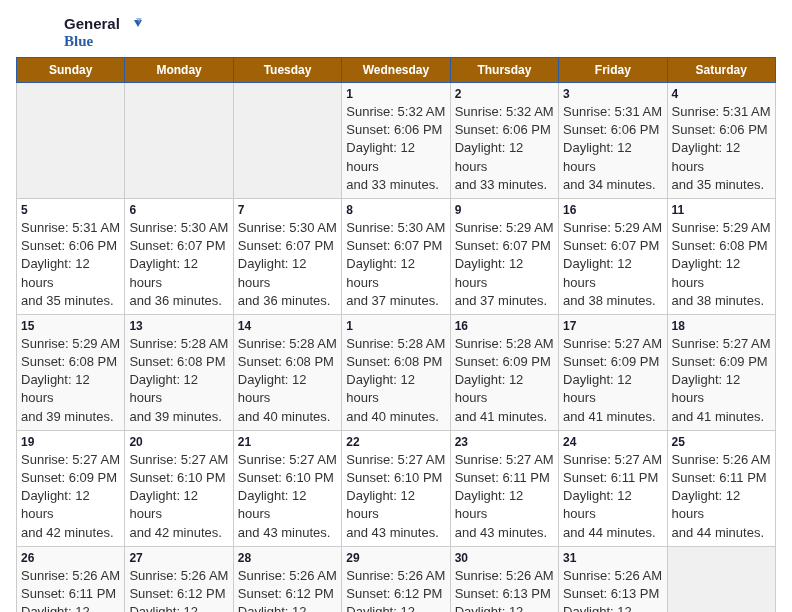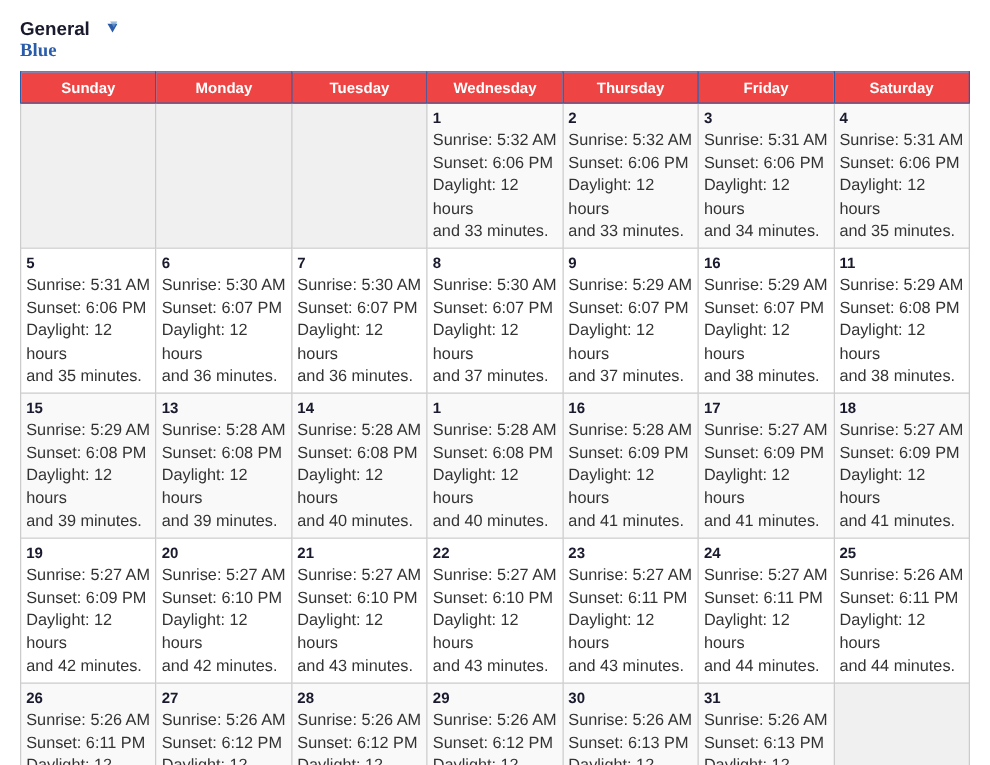--- a/index.html
+++ b/index.html
@@ -8,20 +8,21 @@
       background: #fff;
       width: 792px;
       min-height: 612px;
       padding: 16px;
     }
     .header {
       display: flex;
       justify-content: space-between;
       align-items: flex-start;
       margin-bottom: 8px;
+      margin-left: 48px;
     }
     .logo {
       display: flex;
       align-items: center;
       gap: 4px;
     }
     .title-area {
       text-align: right;
     }
     .month-title {
@@ -32,21 +33,21 @@
     .subtitle {
       font-size: 14px;
       color: #333;
     }
     table {
       width: 100%;
       border-collapse: collapse;
       table-layout: fixed;
     }
     thead th {
-      background: #ef4444;
+      background: #a16207;
       color: #fff;
       font-size: 12px;
       font-weight: bold;
       padding: 5px 4px;
       text-align: center;
       border: 1px solid #2a5caa;
     }
     tbody td {
       border: 1px solid #ccc;
       vertical-align: top;

